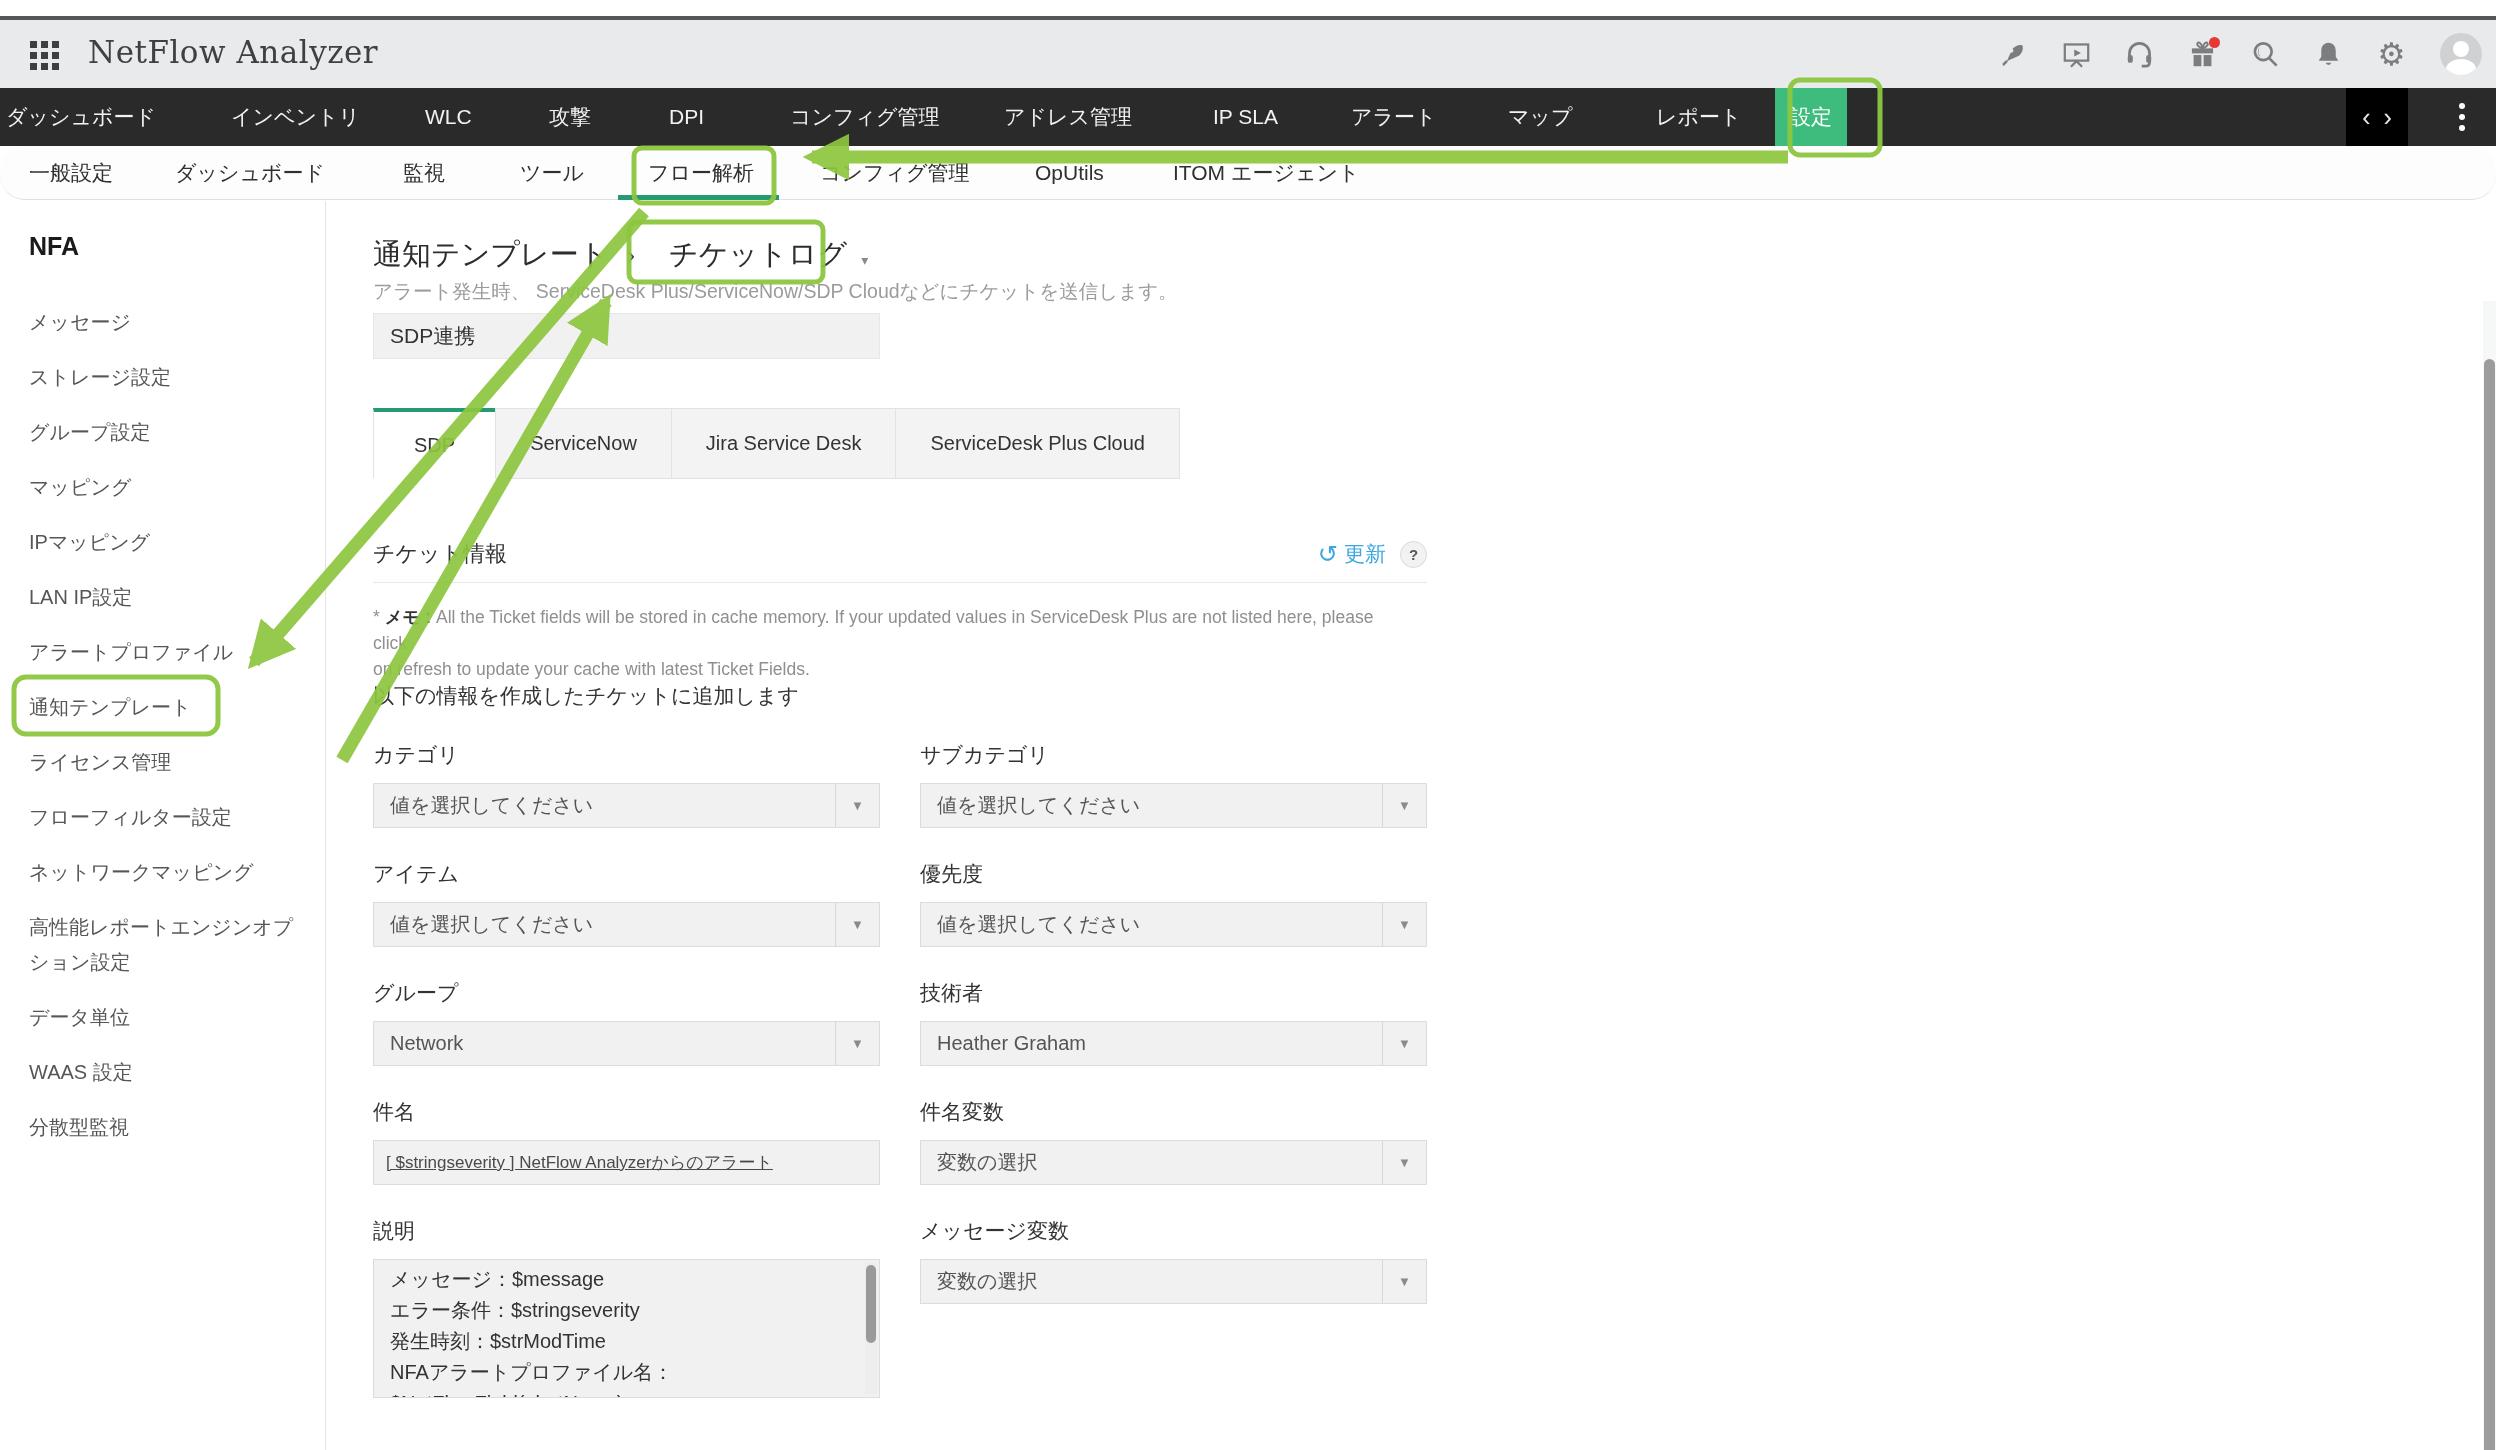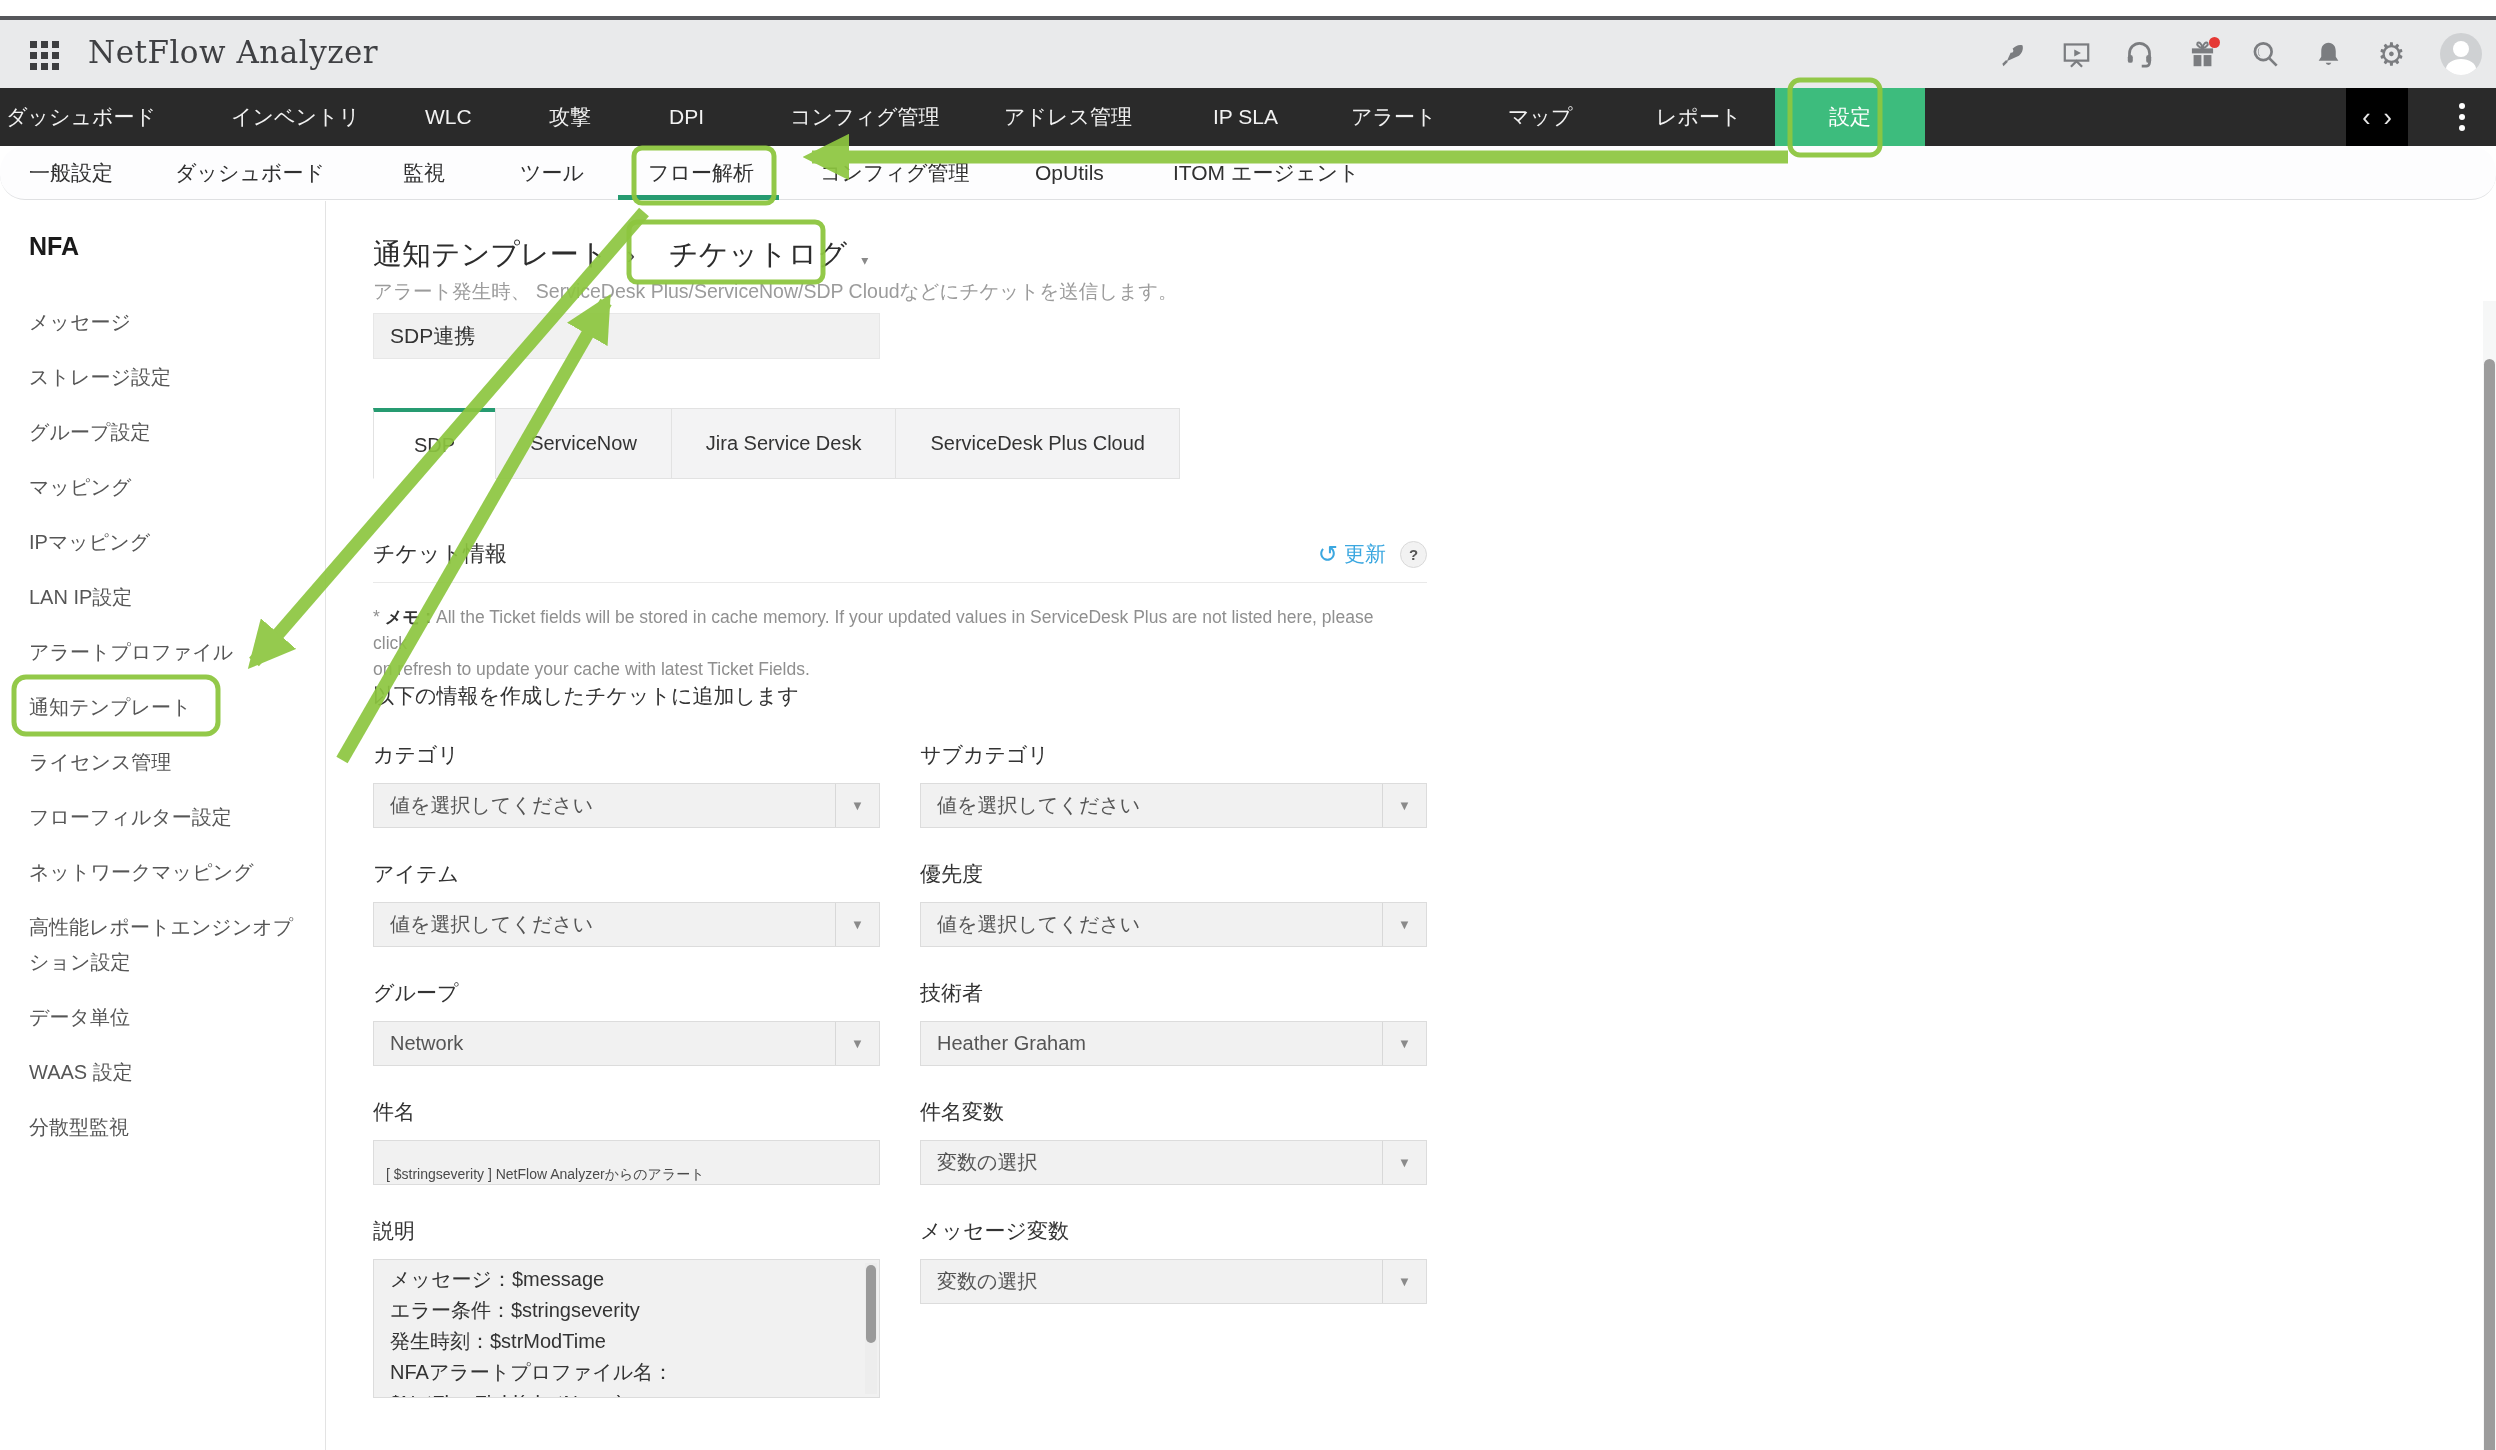--- a/index.html
+++ b/index.html
@@ -19,21 +19,21 @@
   .hicon svg { width:29px; height:29px; }
   .hicon .badge { position:absolute; right:-3px; top:-3px; width:11px; height:11px; border-radius:50%; background:#e53935; }
   .avatar { width:42px; height:42px; border-radius:50%; background:#cfd1d3; position:relative; overflow:hidden; }
   .avatar .head { position:absolute; left:13px; top:8px; width:16px; height:16px; border-radius:50%; background:#fff; }
   .avatar .body { position:absolute; left:6px; top:26px; width:30px; height:20px; border-radius:50% 50% 0 0; background:#fff; }
   .gear-glyph { font-size:31px; line-height:29px; }
 
   
   .nav { position:absolute; left:0; top:72px; width:2496px; height:58px; background:#2a2a2a; }
   .nav-item { position:absolute; top:0; height:58px; line-height:58px; color:#f2f2f2; font-size:21px; white-space:nowrap; cursor:pointer; }
-  .nav-item.active { background:#3dbc7d; padding:0 54px; color:#fff; }
+  .nav-item.active { background:#3dbc7d; padding:0 15px; color:#fff; }
   .nav-pager { position:absolute; left:2346px; top:0; width:62px; height:58px; background:#000;
     display:flex; align-items:center; justify-content:center; gap:13px; color:#e8e8e8; font-size:25px; }
   .nav-dots { position:absolute; left:2438px; top:0; width:48px; height:58px; display:flex;
     flex-direction:column; align-items:center; justify-content:center; gap:5px; }
   .nav-dots i { width:6px; height:6px; border-radius:50%; background:#fff; }
 
   
   .subnav { position:absolute; left:0; top:130px; width:2496px; height:54px; background:#fdfdfe; border-bottom:1px solid #dfe0e2;border-radius:25px; }
   .subnav-item { position:absolute; top:0; height:54px; line-height:54px; font-size:21px; color:#303030; white-space:nowrap; cursor:pointer; }
   .subnav-item.active::after { content:""; position:absolute; left:-30px; right:-25px; bottom:0; height:5px; background:#269b71; }
@@ -76,21 +76,21 @@
   .frow { display:flex; gap:40px; margin-bottom:31px; }
   .field { width:507px; }
   .flabel { font-size:21px; color:#333; line-height:30px; margin-bottom:13px; }
   .ctl { position:relative; height:45px; background:#f1f1f1; border:1px solid #dcdcdc; }
   .ctl .val { display:block; line-height:43px; padding:0 16px; font-size:20px; color:#555;
     white-space:nowrap; overflow:hidden; }
   .ctl.sel { cursor:pointer; }
   .ctl.sel .val { padding-right:56px; }
   .cbox { position:absolute; right:0; top:0; width:44px; height:100%; border-left:1px solid #d8d8d8;
     display:flex; align-items:center; justify-content:center; font-size:13px; color:#8a8a8a; }
-  .ctl.inp .val { color:#4a4a4a; font-size:14px; padding:12px 12px; }
+  .ctl.inp .val { color:#4a4a4a; font-size:17px; padding:0 12px;text-decoration:underline; }
   .ctl.ta { height:139px; overflow:hidden; }
   .ctl.ta .val { line-height:31px; padding:4px 30px 0 16px; white-space:pre-line; color:#333; }
   .ta-track { position:absolute; right:2px; top:3px; bottom:3px; width:12px; background:#ededed; }
   .ta-thumb { position:absolute; right:3px; top:5px; width:10px; height:78px; border-radius:5px; background:#9a9a9a; cursor:pointer; }
 
   .bottomrule { position:absolute; left:373px; top:1438px; width:2097px; height:1px; background:#e3e3e3; }
 
   .pagescroll { position:absolute; right:0; top:285px; width:13px; height:1165px; background:#f6f7f7; }
   .pagescroll .pthumb { position:absolute; left:1px; top:58px; width:11px; height:1100px; border-radius:6px; background:#9c9c9c; cursor:pointer; }
 

